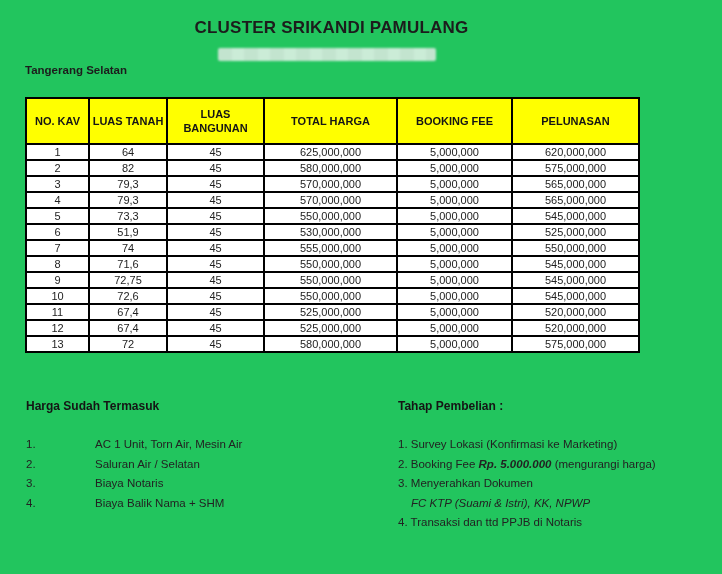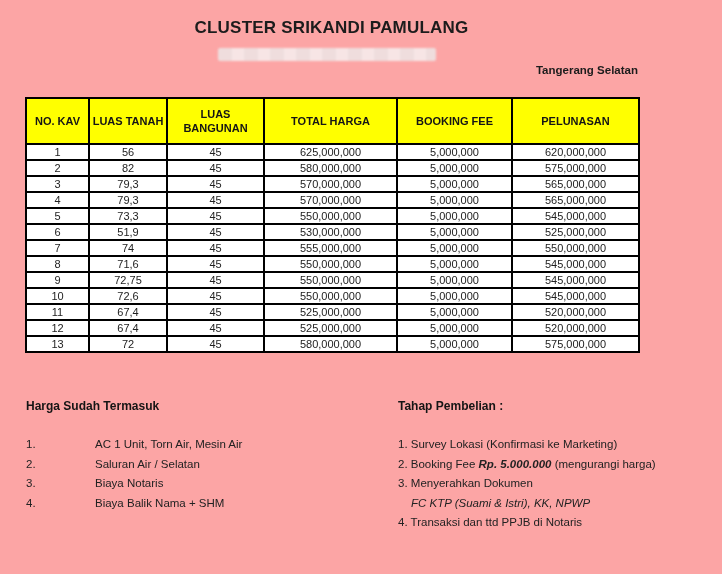--- a/index.html
+++ b/index.html
@@ -6,36 +6,36 @@
   html, body { background: #ffffff; }
   body {
     width: 722px; height: 574px;
     font-family: "Liberation Sans", sans-serif;
     color: var(--text, #1a1a1a);
     position: relative;
     overflow: hidden;
   }
   .page {
     position: absolute; inset: 0;
-    background: #fca5a5;
+    background: #22c55e;
   }
   .title {
     position: absolute; top: 18px; left: 25px; width: 613px;
     text-align: center;
     font-size: 17px; font-weight: bold; letter-spacing: 0.2px;
     color: #1c1c1c;
   }
   .redacted {
     position: absolute; top: 48px; left: 218px; width: 218px; height: 13px;
     background: repeating-linear-gradient(90deg, #ececec 0 14px, #f6f6f6 14px 26px);
     opacity: 0.8; filter: blur(1px); border-radius: 2px;
   }
   .subtitle {
     position: absolute; top: 64px; left: 25px; width: 613px;
-    text-align: right;
+    text-align: left;
     font-size: 11.5px; font-weight: bold; color: #1c1c1c;
   }
   table.price-table {
     position: absolute; top: 97px; left: 25px;
     width: 613px; table-layout: fixed;
     border-collapse: collapse;
   }
   .price-table th, .price-table td {
     border: 2px solid var(--table-border, #000);
     text-align: center; vertical-align: middle;
@@ -93,21 +93,21 @@
           <th>LUAS TANAH</th>
           <th>LUAS BANGUNAN</th>
           <th>TOTAL HARGA</th>
           <th>BOOKING FEE</th>
           <th>PELUNASAN</th>
         </tr>
     </thead>
     <tbody id="table-body">
         <tr>
           <td>1</td>
-          <td>56</td>
+          <td>64</td>
           <td>45</td>
           <td>625,000,000</td>
           <td>5,000,000</td>
           <td>620,000,000</td>
         </tr>
         <tr>
           <td>2</td>
           <td>82</td>
           <td>45</td>
           <td>580,000,000</td>

